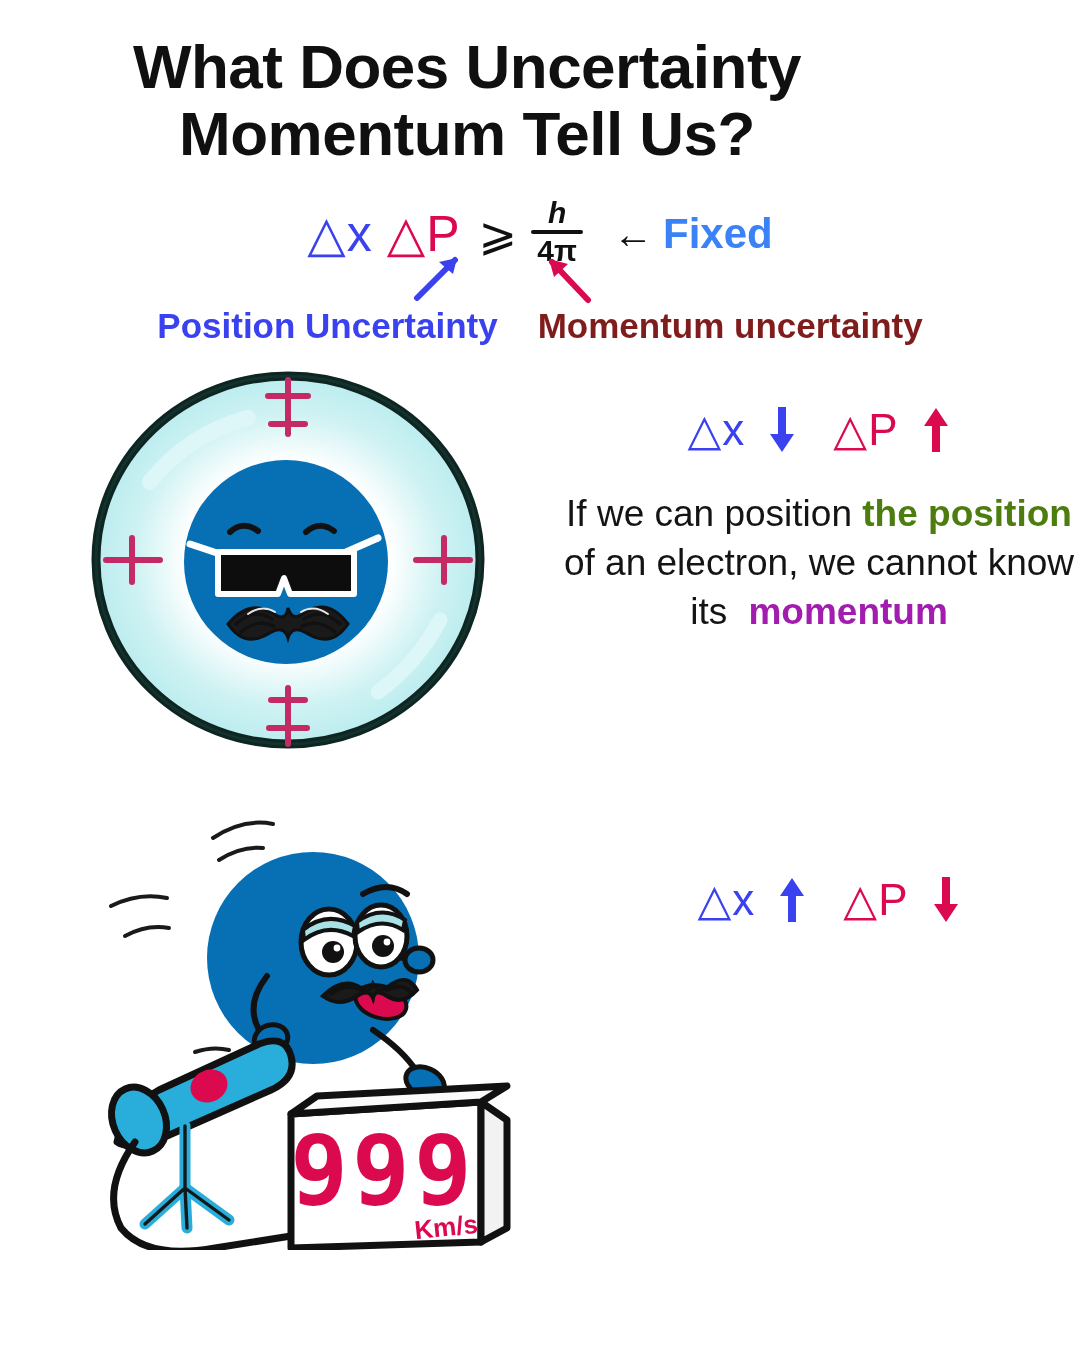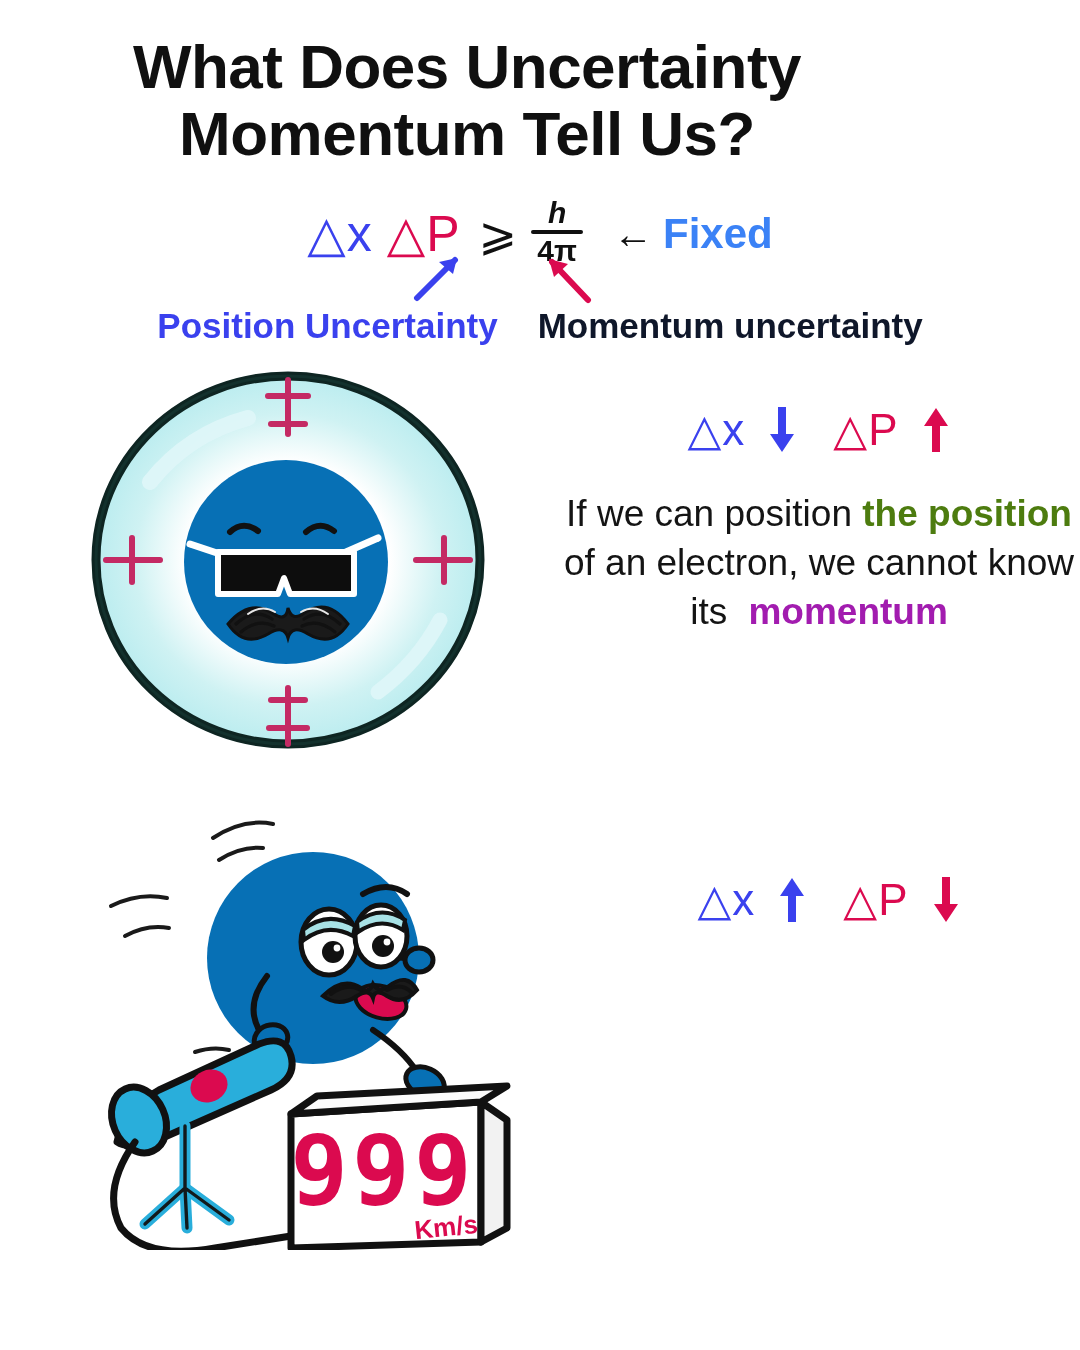--- a/index.html
+++ b/index.html
@@ -45,21 +45,21 @@
   .ptr-dx{left:413px;top:250px;}
   .ptr-dp{left:538px;top:252px;}
 
   
   .legend{
     position:absolute;top:298px;left:0;width:1080px;
     display:flex;justify-content:center;align-items:center;gap:40px;margin-top:8px;
   }
   .legend span{font-size:35px;font-weight:bold;}
   .lg-pos{color:#3A41EE;}
-  .lg-mom{color:#0f172a;}
+  .lg-mom{color:#7f1d1d;}
 
   
   .panel{position:absolute;display:flex;}
   .panel-1{left:0;top:362px;width:1080px;height:410px;}
   .panel-2{left:0;top:790px;width:1080px;height:470px;}
 
   .art{position:relative;padding-left:19px;}
   .copy{position:relative;}
 
   

